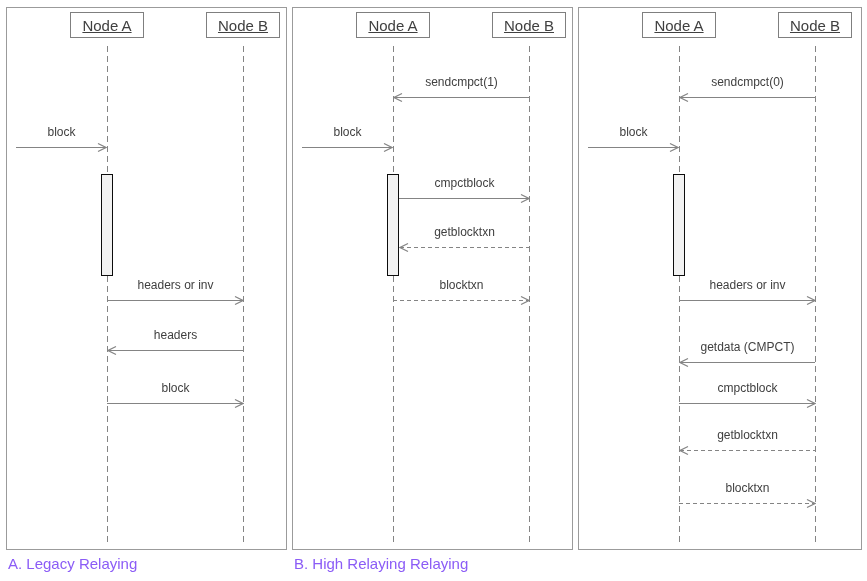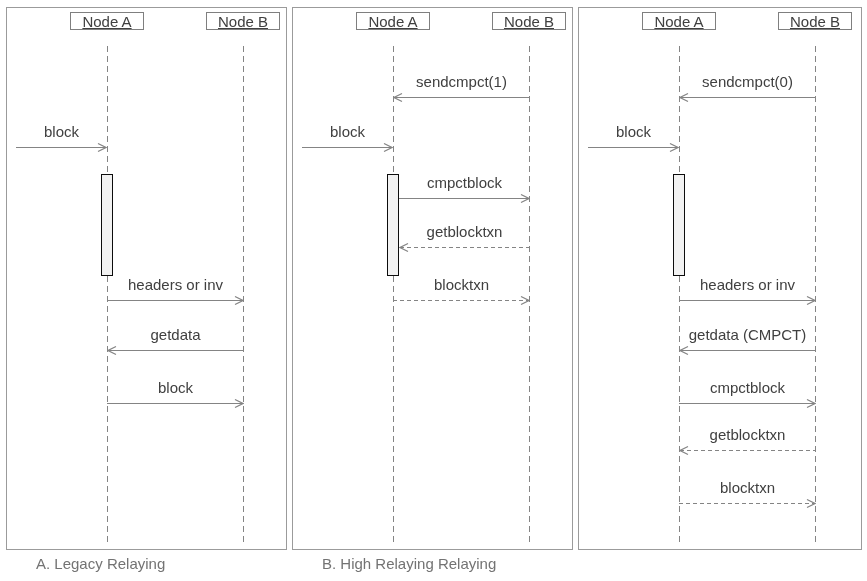--- a/index.html
+++ b/index.html
@@ -7,43 +7,42 @@
     position:relative;width:867px;height:581px;background:#ffffff;
     font-family:"Liberation Sans", sans-serif;color:#404040;overflow:hidden;
   }
   .panel{
     position:absolute;top:7px;height:543px;border:1px solid #9b9b9b;
     background:#ffffff;box-sizing:border-box;
   }
   .lifelines{position:absolute;left:0;top:0;}
   .lifelines line{stroke:#848484;stroke-width:1;stroke-dasharray:6,4;}
   .node-box{
-    position:absolute;top:4px;width:74px;height:18px;box-sizing:border-box;
+    position:absolute;top:4px;width:74px;height:26px;box-sizing:border-box;
     border:1px solid #7f7f7f;background:#ffffff;display:flex;
     align-items:center;justify-content:center;z-index:3;
   }
   .node-label{
     font-size:15px;color:#404040;text-decoration:underline;white-space:nowrap;
   }
   .activation-bar{
     position:absolute;left:94px;top:166px;width:12px;height:102px;
     box-sizing:border-box;background:#f2f2f2;border:1.5px solid #0d0d0d;z-index:2;
   }
   .msg{position:absolute;z-index:2;}
   .msg-label{
-    height:20px;line-height:20px;font-size:15px;color:#404040;
+    height:20px;line-height:20px;font-size:12px;color:#404040;
     text-align:center;white-space:nowrap;
   }
   .arrow{display:block;}
   .arrow line,.arrow polyline{stroke:#848484;stroke-width:1.2;fill:none;}
   .arrow.dashed line{stroke-dasharray:4,3;}
   .caption{
-    position:absolute;top:554px;font-size:15px;line-height:19px;color:#737373;
+    position:absolute;top:554px;font-size:15px;line-height:19px;color:#8b5cf6;
     white-space:nowrap;
-    margin-left:28px;
   }
 </style>
 </head>
 <body>
 
 <div class="screen">
 
   <section class="panel" style="left:6px;width:281px">
     <svg class="lifelines" width="281" height="543">
       <line x1="100.5" y1="38" x2="100.5" y2="537"></line>
@@ -67,21 +66,21 @@
 
     <div class="msg" style="left:100px;top:267px;width:137px">
       <div class="msg-label">headers or inv</div>
       <svg class="arrow" width="137" height="11">
         <line x1="0" y1="5.5" x2="136" y2="5.5"></line>
         <polyline points="128,1.5 136,5.5 128,9.5"></polyline>
       </svg>
     </div>
 
     <div class="msg" style="left:100px;top:317px;width:137px">
-      <div class="msg-label">getdata</div>
+      <div class="msg-label">headers</div>
       <svg class="arrow" width="137" height="11">
         <line x1="1" y1="5.5" x2="136" y2="5.5"></line>
         <polyline points="9,1.5 1,5.5 9,9.5"></polyline>
       </svg>
     </div>
 
     <div class="msg" style="left:100px;top:370px;width:137px">
       <div class="msg-label">block</div>
       <svg class="arrow" width="137" height="11">
         <line x1="0" y1="5.5" x2="136" y2="5.5"></line>
@@ -174,21 +173,21 @@
     </div>
 
     <div class="msg" style="left:100px;top:267px;width:137px">
       <div class="msg-label">headers or inv</div>
       <svg class="arrow" width="137" height="11">
         <line x1="0" y1="5.5" x2="136" y2="5.5"></line>
         <polyline points="128,1.5 136,5.5 128,9.5"></polyline>
       </svg>
     </div>
 
-    <div class="msg" style="left:100px;top:317px;width:137px">
+    <div class="msg" style="left:100px;top:329px;width:137px">
       <div class="msg-label">getdata (CMPCT)</div>
       <svg class="arrow" width="137" height="11">
         <line x1="1" y1="5.5" x2="136" y2="5.5"></line>
         <polyline points="9,1.5 1,5.5 9,9.5"></polyline>
       </svg>
     </div>
 
     <div class="msg" style="left:100px;top:370px;width:137px">
       <div class="msg-label">cmpctblock</div>
       <svg class="arrow" width="137" height="11">

